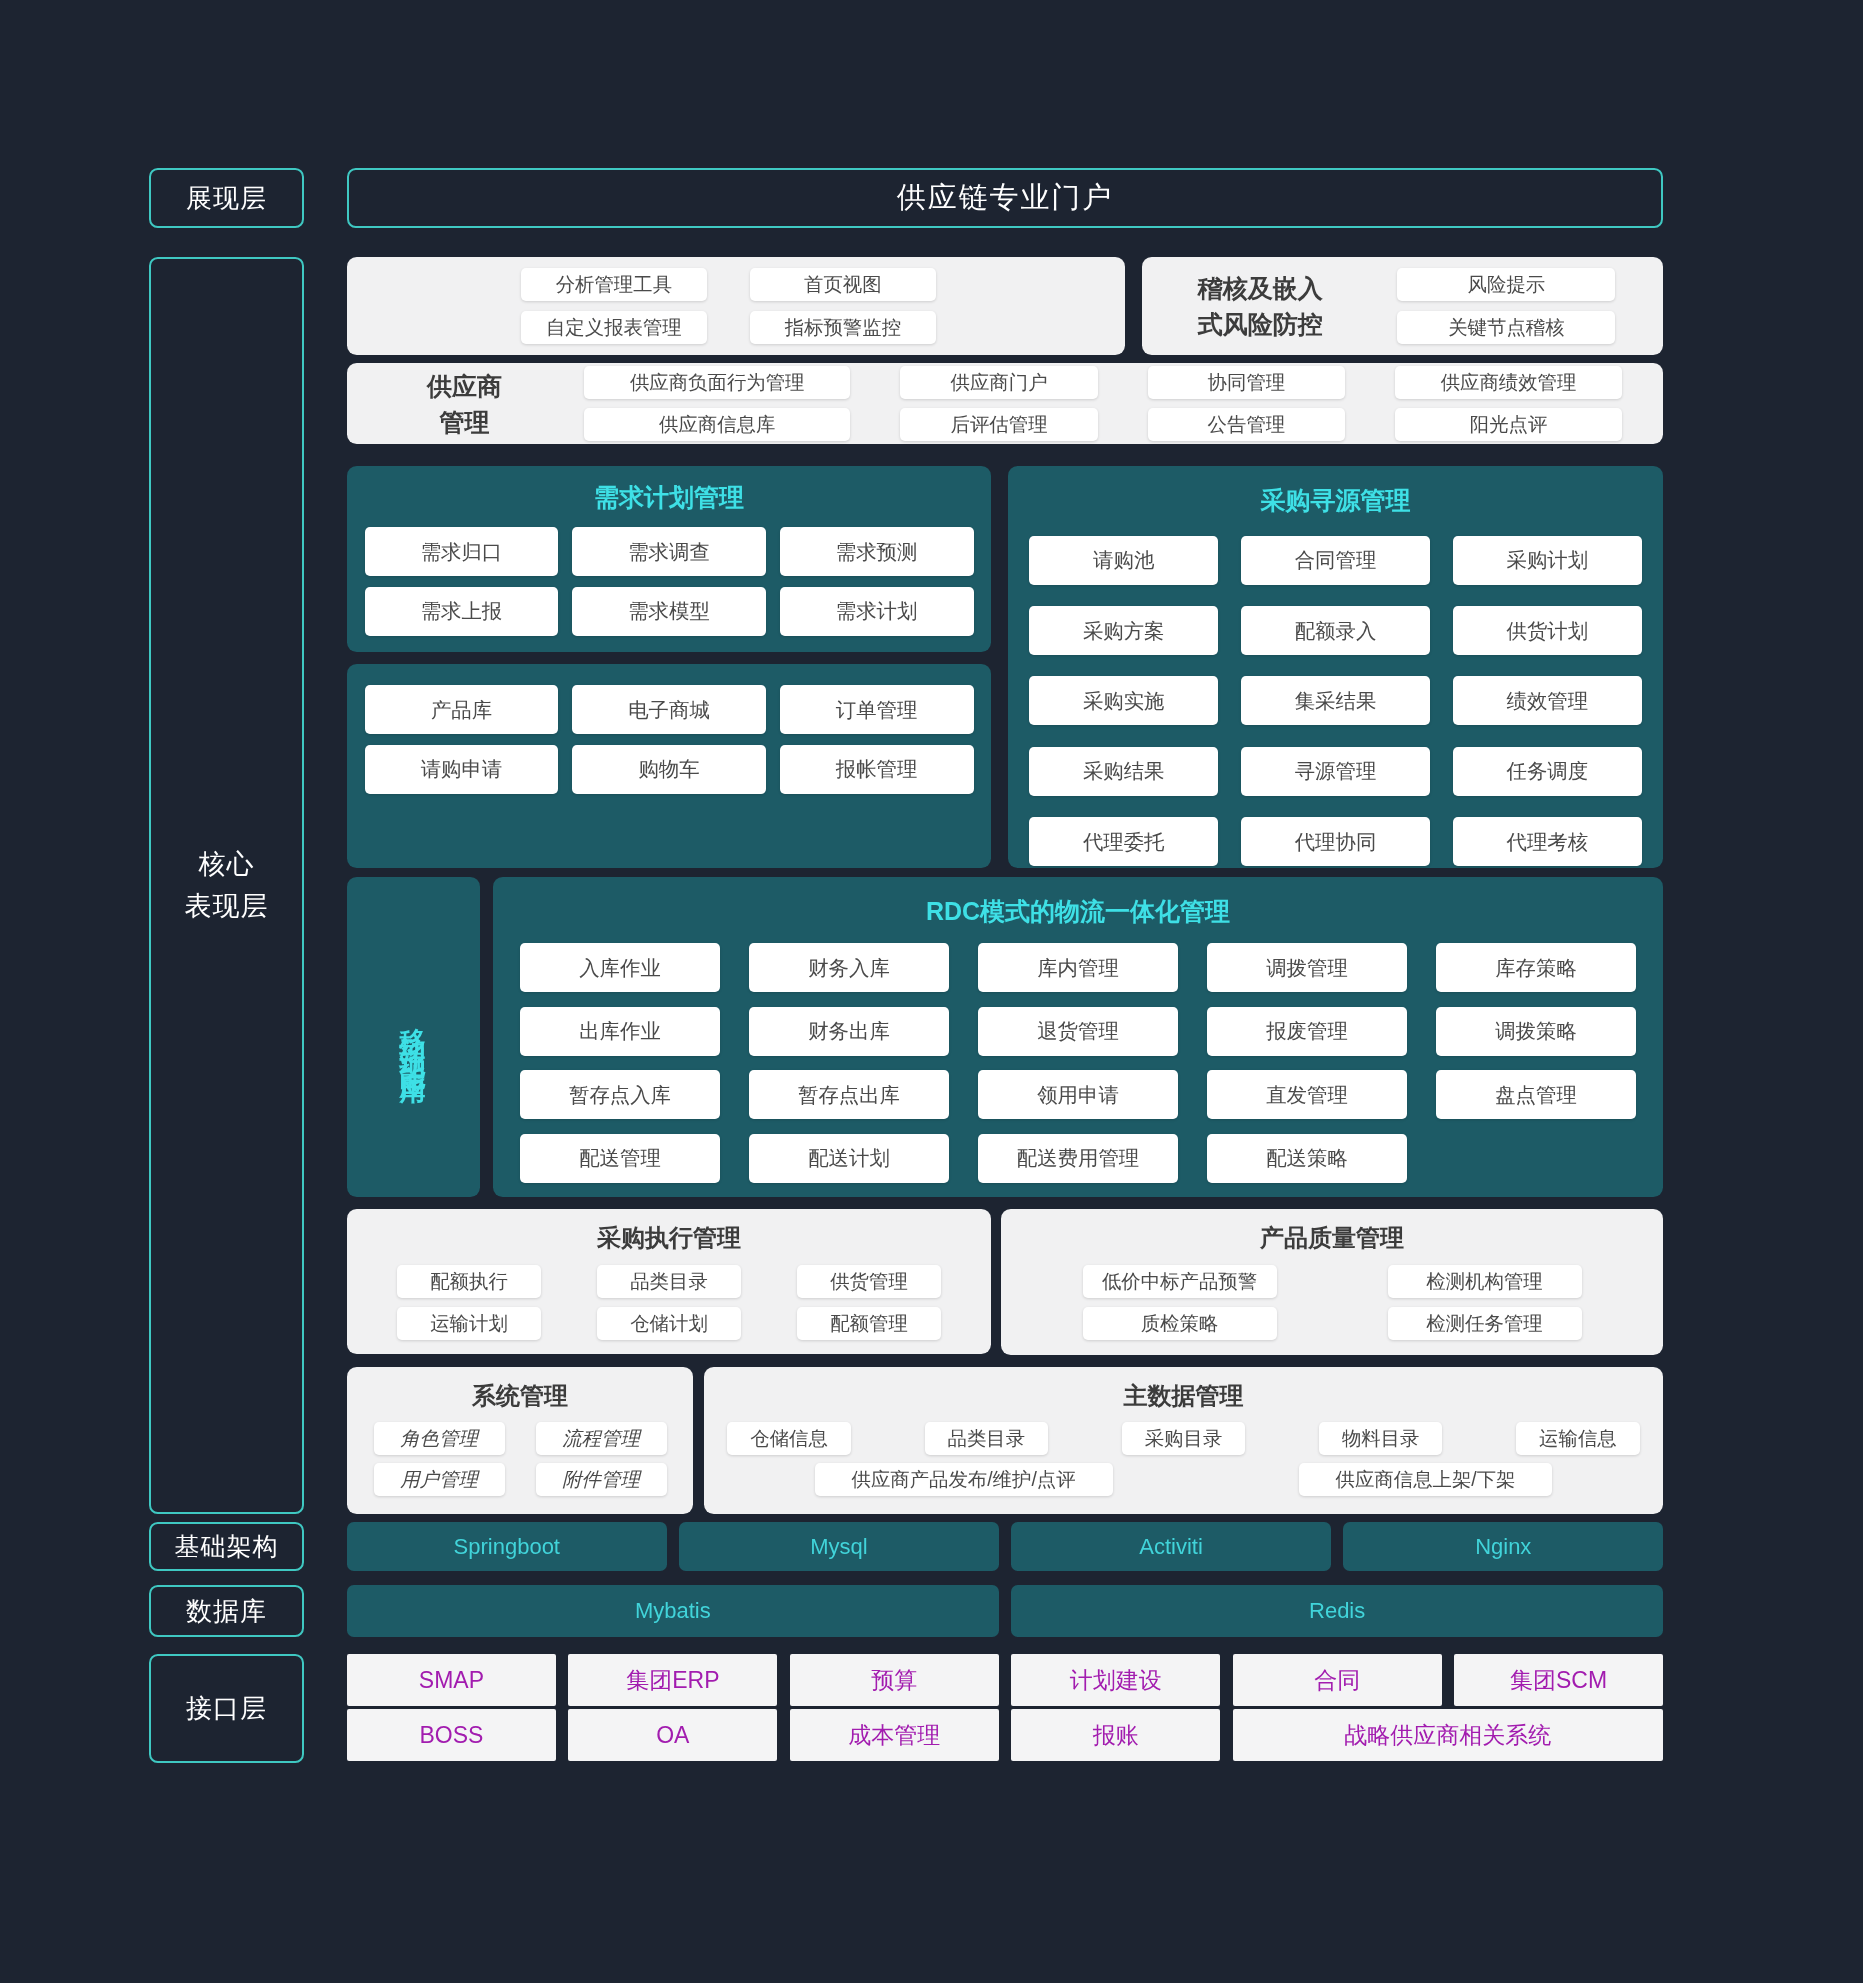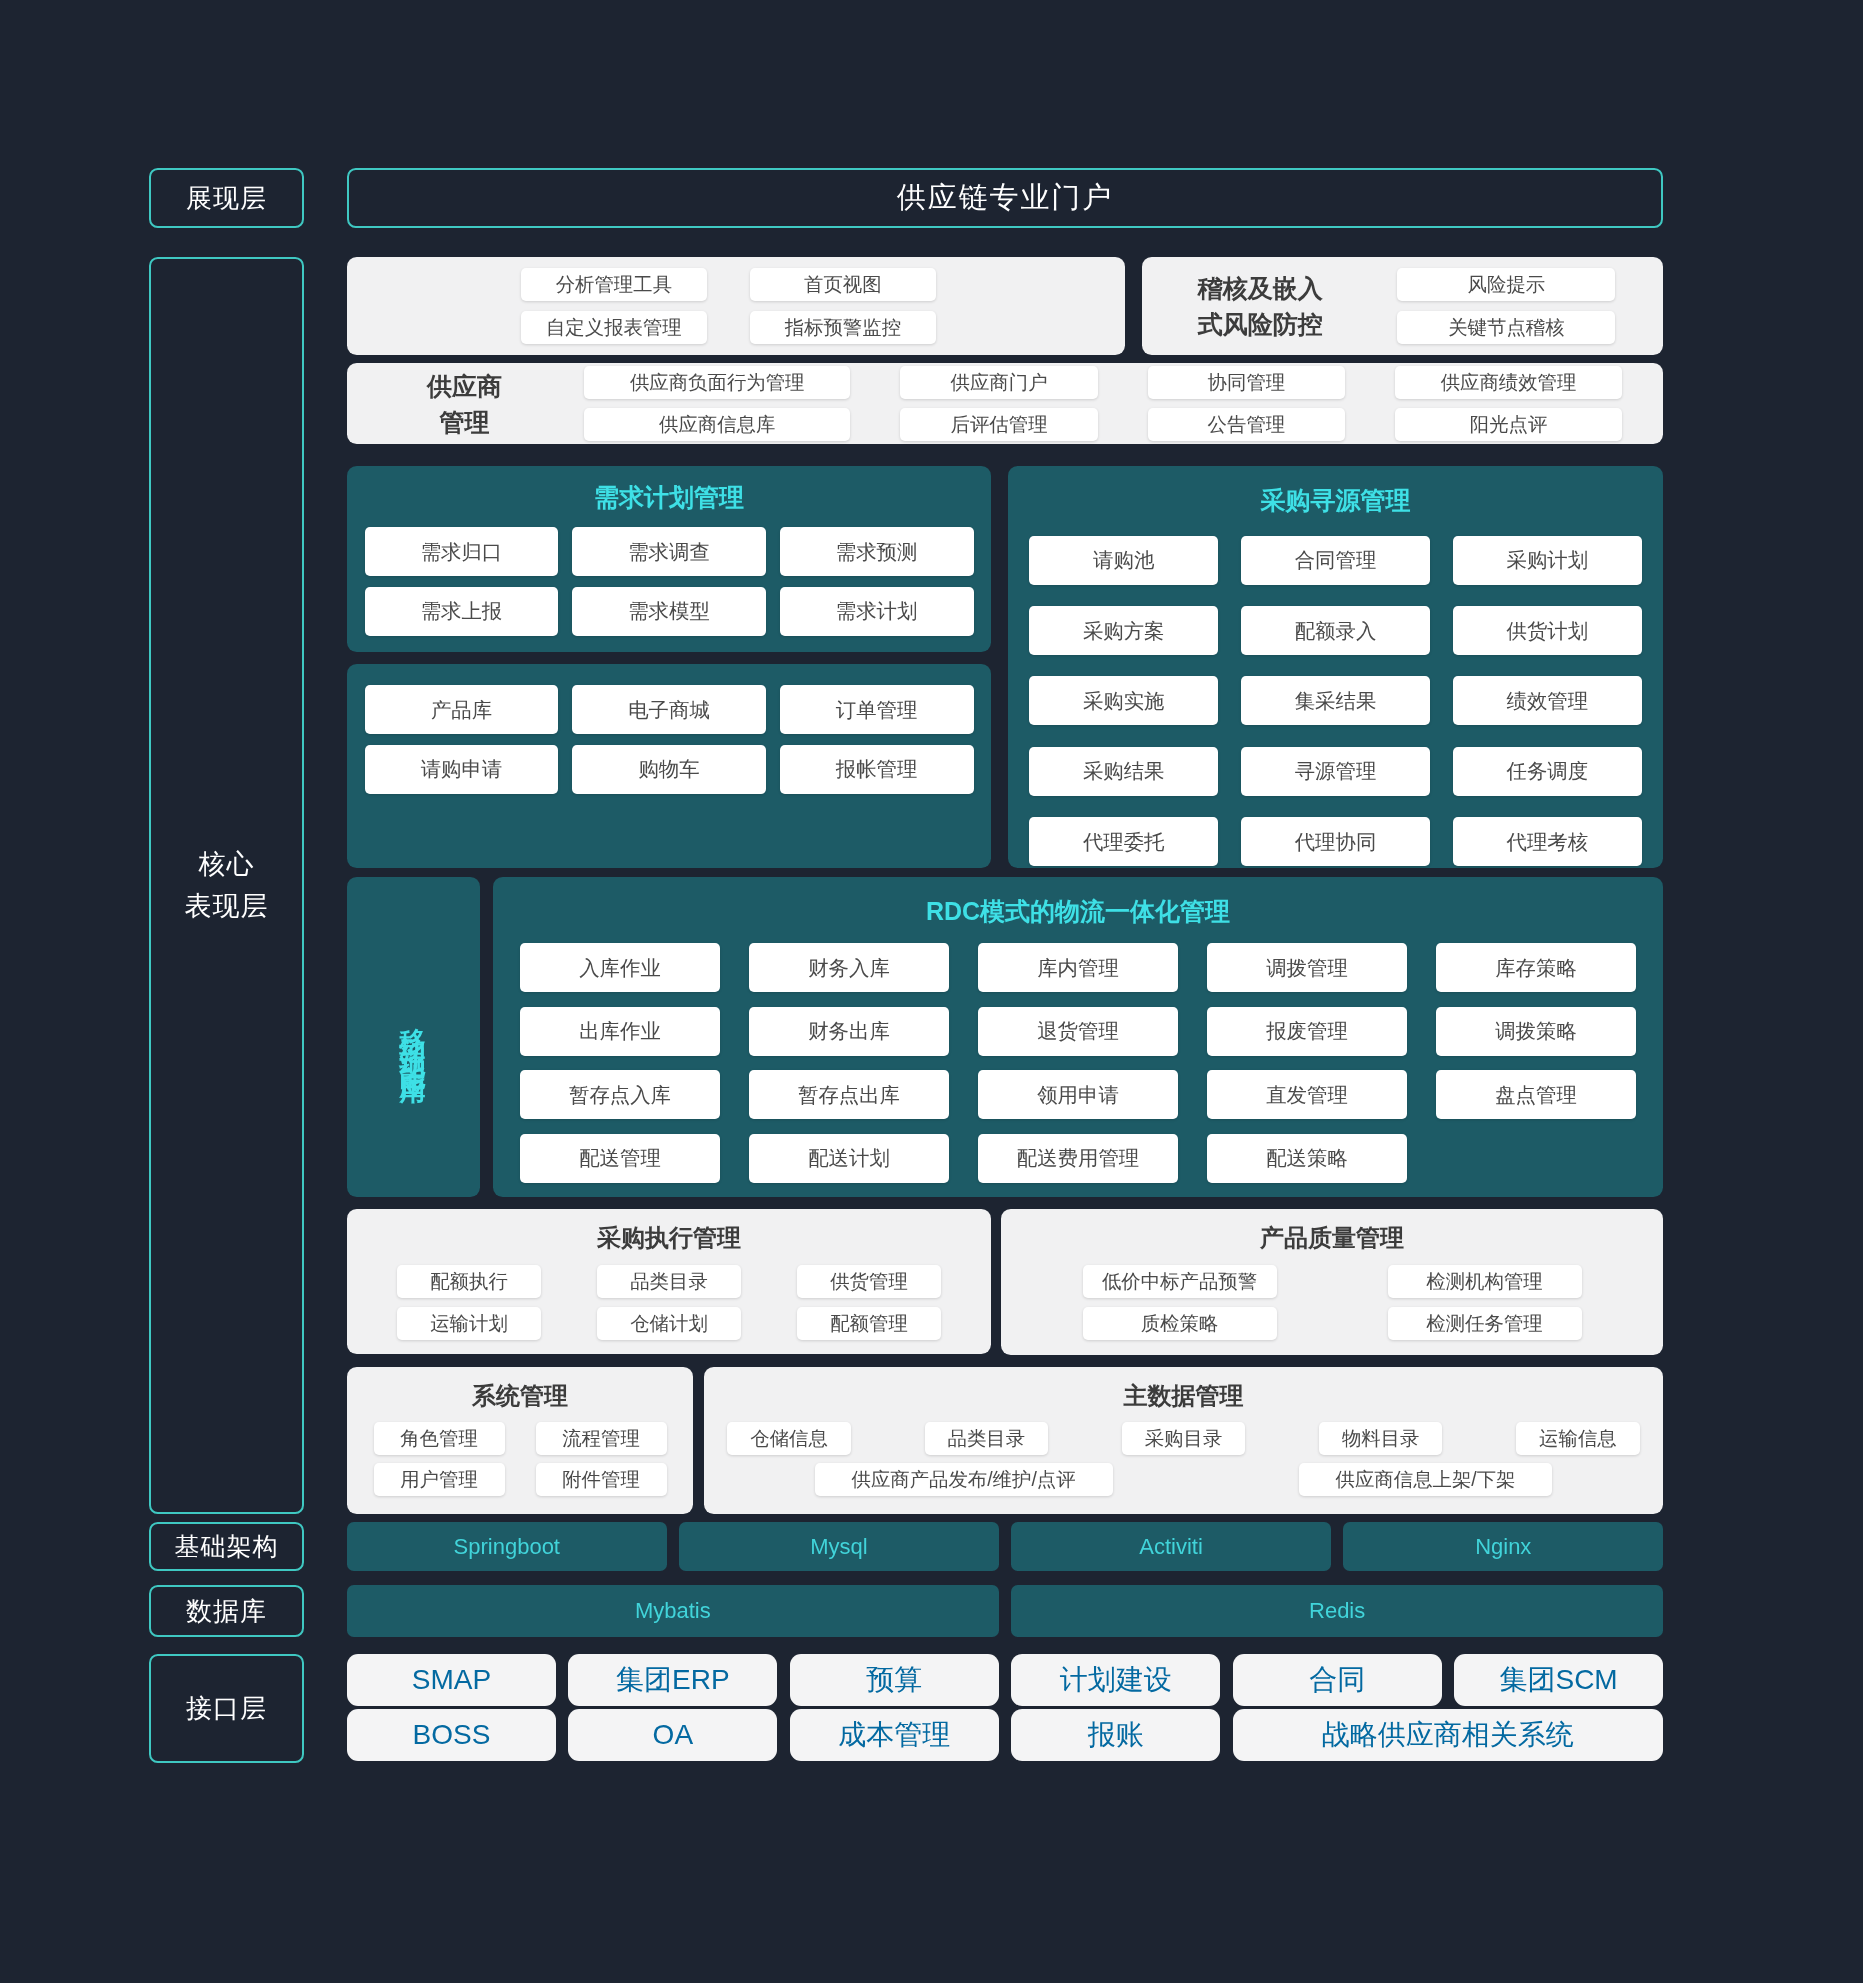--- a/index.html
+++ b/index.html
@@ -70,35 +70,35 @@
   .sec-exec { top:1209px; left:0; width:644px; height:145px; padding:12.6px 19.4px; }
   .sec-quality { top:1209px; left:654px; width:662px; height:146px; padding:12.6px 19.4px; }
   .sec-exec .title-dark, .sec-quality .title-dark { font-size:24px; margin-bottom:11.6px; }
   .grid-exec { display:grid; grid-template-columns:144px 144px 144px; column-gap:56px; row-gap:8.7px; justify-content:center; }
   .grid-quality { display:grid; grid-template-columns:194px 194px; column-gap:111px; row-gap:8.7px; justify-content:center; }
 
   
   .sec-system { top:1367px; left:0; width:346px; height:147px; padding:12.6px 15.5px; }
   .sec-master { top:1367px; left:357px; width:959px; height:147px; padding:12.6px 17.5px; }
   .sec-system .title-dark, .sec-master .title-dark { font-size:24px; margin-bottom:10.7px; }
-  .grid-system { display:grid; grid-template-columns:131px 131px; column-gap:31px; row-gap:7.8px; justify-content:center; }
+  .grid-system { display:grid; grid-template-columns:131px 131px; column-gap:31px; row-gap:7.8px; justify-content:center;font-style:italic; }
   .flex-master1 { display:flex; justify-content:space-between; padding:0 5.8px; margin-bottom:7.8px; }
   .flex-master1 .pill-sm { padding:0 23px; }
   .flex-master2 { display:flex; justify-content:space-around; }
   .flex-master2 .pill-sm { padding:0 37px; }
 
   
   .tech-box { background:#1d5b66; border-radius:6.8px; color:#41d4da; font-size:22px;
               display:flex; align-items:center; justify-content:center; }
   .rowInfra { top:1522px; height:49px; display:flex; gap:12.6px; }
   .rowDb    { top:1585px; height:52px; display:flex; gap:12.6px; }
   .rowInfra .tech-box, .rowDb .tech-box { flex:1; }
 
   
-  .if-box { background:#f4f4f5; border-radius:11px; color:#0369a1; font-size:28px;
+  .if-box { background:#f4f4f5; border-radius:2px; color:#a21caf; font-size:23px;
             display:flex; align-items:center; justify-content:center; }
   .rowIf1 { top:1654px; height:52px; display:grid; grid-template-columns:repeat(6,1fr); gap:12.6px; }
   .rowIf2 { top:1709px; height:52px; display:grid; grid-template-columns:repeat(6,1fr); gap:12.6px; }
   .span2 { grid-column:5 / 7; }
 
   .main { left:347px; top:0; width:1316px; height:100%; }
   .banner { top:168px; height:60px; width:100%; font-size:29px; letter-spacing:1.9px; }
 </style>
 </head>
 <body>

